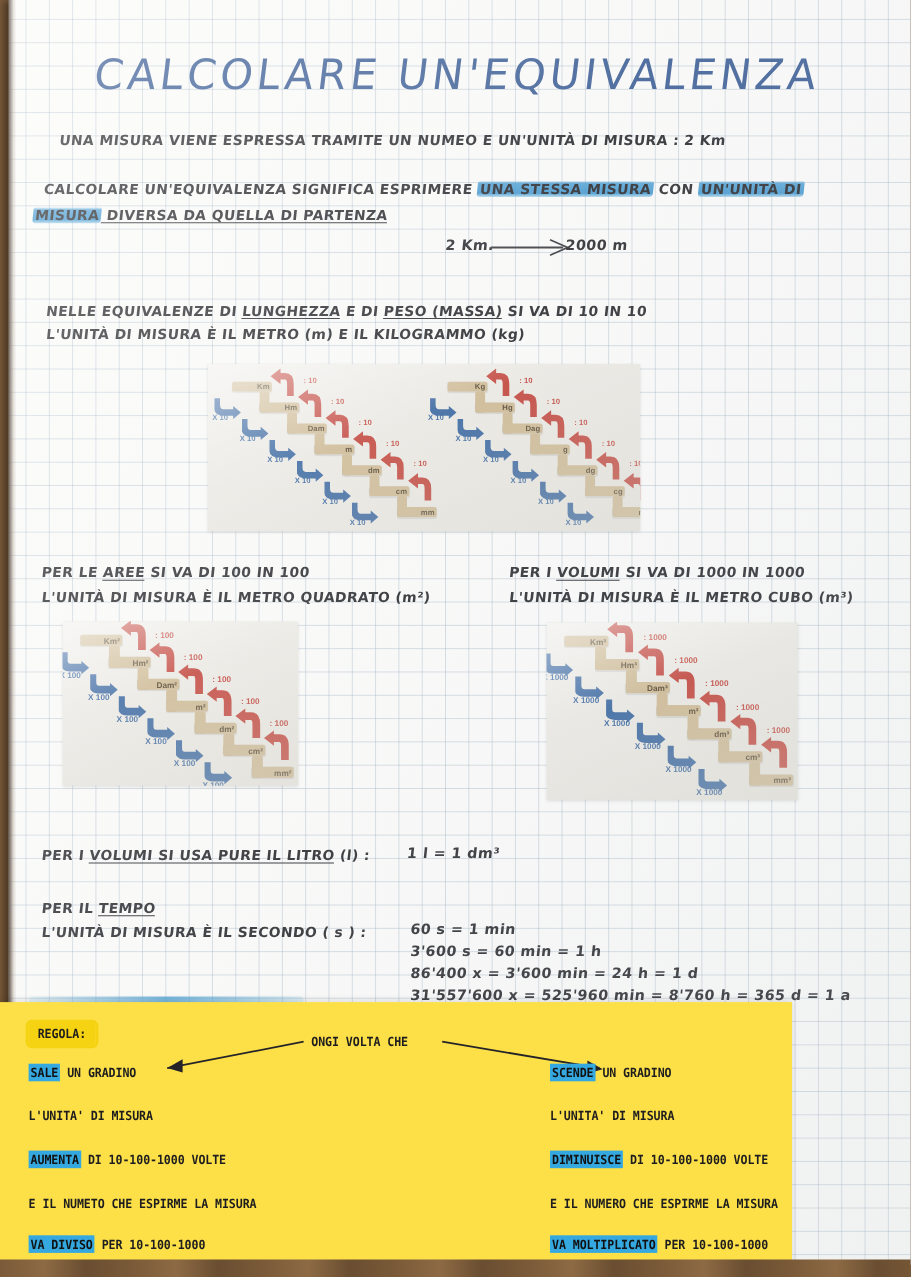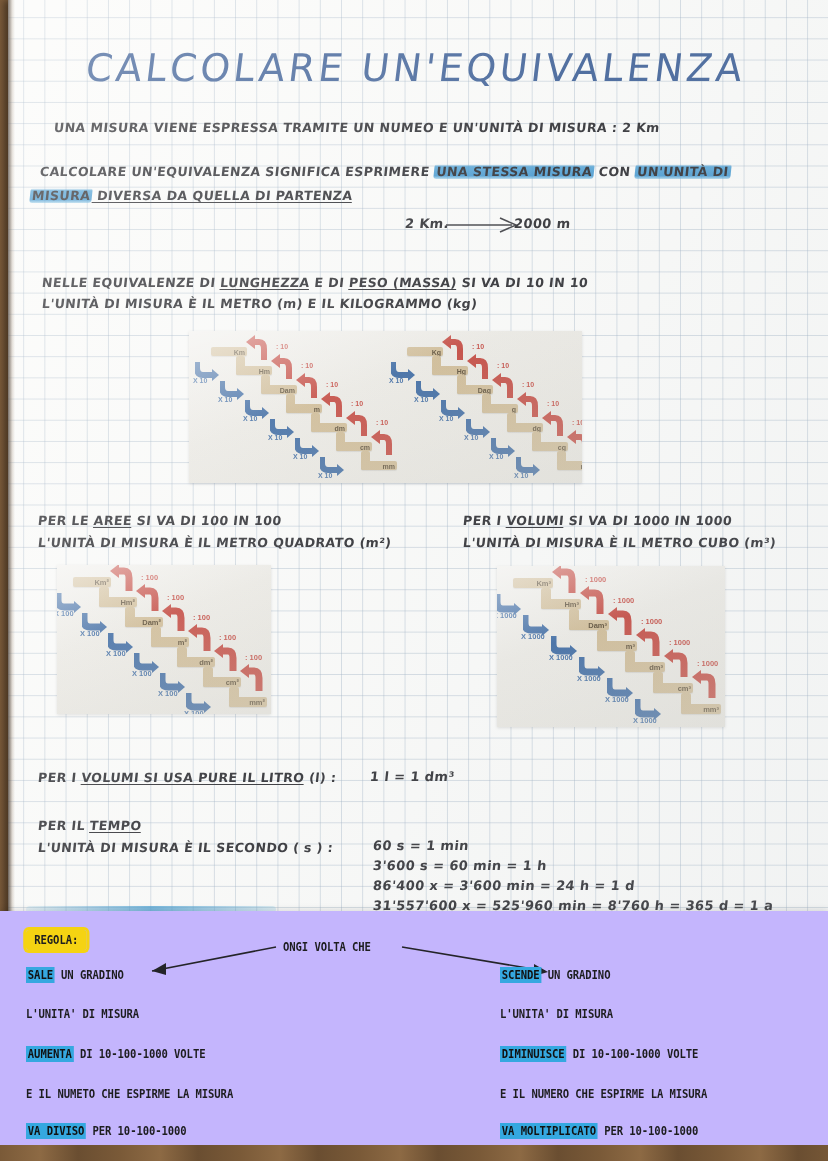--- a/index.html
+++ b/index.html
@@ -100,22 +100,22 @@
     box-shadow:0 1px 1px rgba(0,0,0,.1);
   }
   .riser{position:absolute;background:#cdb78e;border-radius:2px;}
   .lbl-up{position:absolute;color:#2c5d9b;font-weight:700;white-space:nowrap;}
   .lbl-dn{position:absolute;color:#c0392f;font-weight:700;white-space:nowrap;}
   .arrU{position:absolute;}
   .arrD{position:absolute;}
 
   
   #card{
-    position:absolute;left:0;top:911px;width:828px;height:240px;
-    background:#c4b5fd;
+    position:absolute;left:0;top:911px;width:720px;height:240px;
+    background:#fde047;
     box-shadow:0 -2px 6px rgba(0,0,0,.10);
     z-index:40;
   }
   #card .ct{
     position:absolute;
     font-family:"DejaVu Sans Mono", monospace;
     font-weight:700;
     font-size:11.5px;
     letter-spacing:-.1px;
     color:#1d1d1f;

